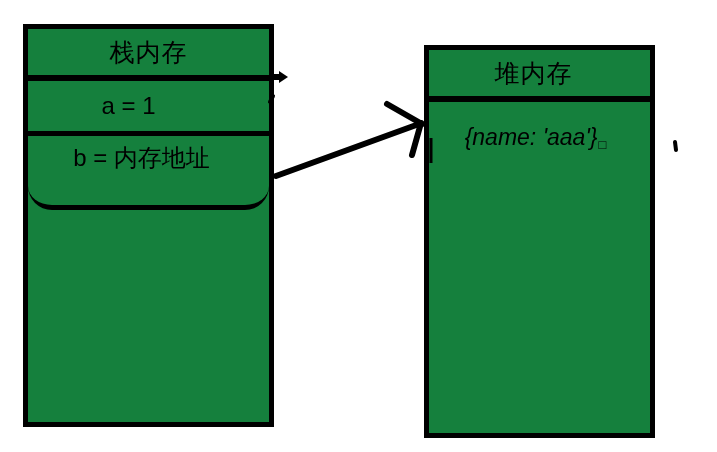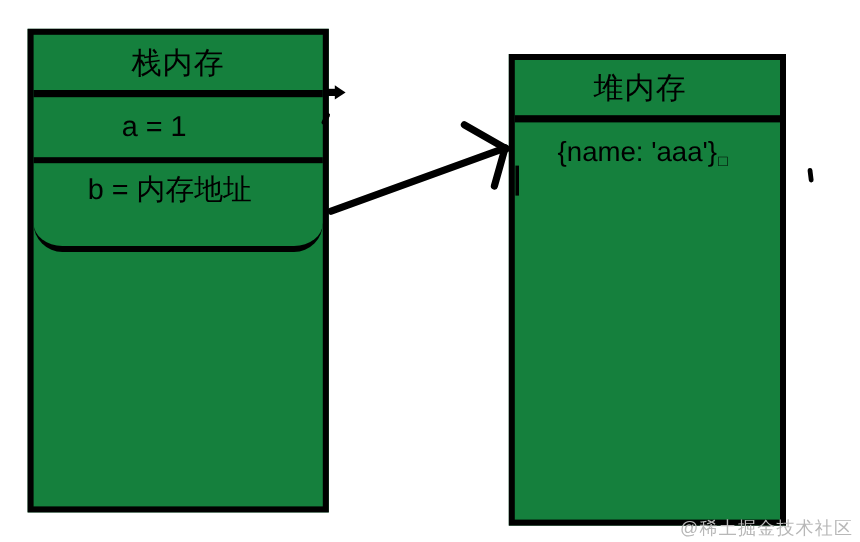--- a/index.html
+++ b/index.html
@@ -59,22 +59,23 @@
   }
   .row-b .cell-text { position: relative; left: -7px; }
   .row-empty { flex: 1 1 auto; }
 
   .heap-header .cell-text { position: relative; left: -6px; }
   .heap-content {
     flex: 1 1 auto;
     display: flex;
     justify-content: center;
     align-items: flex-start;
-    padding-top: 11px;
+    padding-top: 22px;
     font-size: 23px;
+    font-style: italic;
   }
   .heap-content .cell-text { position: relative; left: -4px; white-space: nowrap; }
   .tofu-box {
     font-size: 13px;
     position: relative;
     top: 4px;
     margin-left: 1px;
   }
 
   
@@ -133,15 +134,14 @@
 
     <g stroke="#000000" fill="#000000">
       <path d="M270 77 L280 77" stroke-width="6" fill="none"></path>
       <polygon points="279,71 288,77 279,83" stroke="none"></polygon>
       <path d="M273 96 L270 102" stroke-width="4" fill="none" stroke-linecap="round"></path>
       <path d="M431 138 L431 163" stroke-width="3" fill="none"></path>
       <path d="M675 142 L676 150" stroke-width="4" fill="none" stroke-linecap="round"></path>
     </g>
   </svg>
 
-  <div class="watermark">@稀土掘金技术社区</div>
 
 </div>
 
 </body></html>

